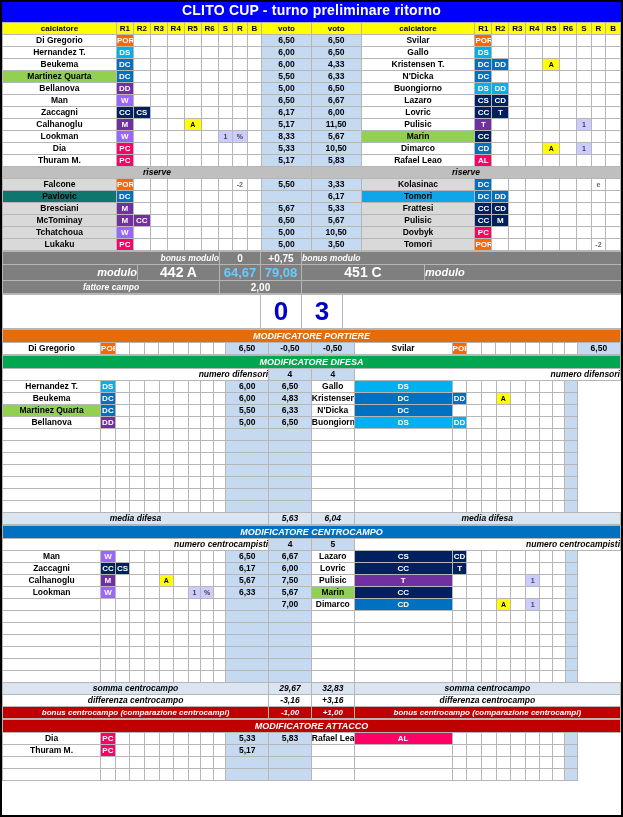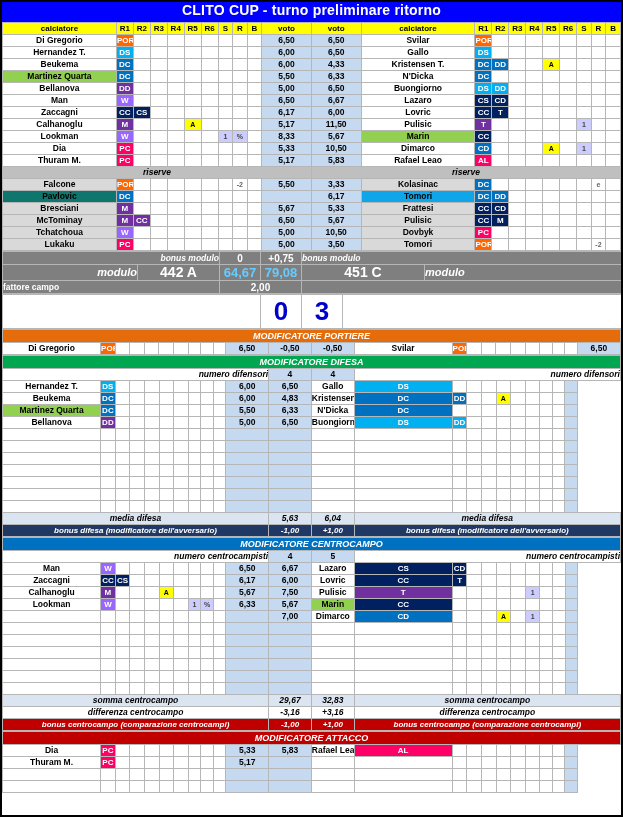--- a/index.html
+++ b/index.html
@@ -9,21 +9,21 @@
   td,th{padding:0;margin:0;font-size:8px;line-height:11px;border:1px solid #b6b6b6;overflow:hidden;white-space:nowrap;}
   .title{background:#0000ff;color:#ffffff;font-weight:bold;font-size:14px;text-align:center;height:20px;letter-spacing:.2px;}
   .teamhdr{background:#ffffff;color:#0000cc;font-weight:bold;font-size:13px;text-align:center;height:18px;border:1px solid #b6b6b6;}
   .colhdr{background:#ffff00;color:#000;font-weight:bold;font-size:8px;text-align:center;height:11px;}
   .name{text-align:center;font-weight:bold;font-size:8.5px;color:#000;}
   .role{font-weight:bold;font-size:8px;text-align:center;}
   .res{background:#bfbfbf;text-align:center;font-weight:bold;font-style:italic;font-size:8.5px;color:#000;}
   .bonusrow{background:#808080;color:#ffffff;font-weight:bold;font-style:italic;text-align:right;font-size:8.5px;}
   .modrow{background:#7f7f7f;color:#ffffff;font-weight:bold;font-style:italic;text-align:right;font-size:11px;}
   .modval{background:#7f7f7f;color:#ffffff;font-weight:bold;font-size:13px;text-align:center;}
-  .factor{background:#808080;color:#ffffff;font-weight:bold;text-align:left;font-size:8.5px;}
+  .factor{background:#808080;color:#ffffff;font-weight:bold;font-style:italic;text-align:center;font-size:8.5px;}
   .scorebar{height:34px;}
   .score{font-size:26px;font-weight:bold;color:#0000cc;text-align:center;background:#ffffff;}
   .sect-por{background:#e46c0a;color:#ffffff;font-weight:bold;font-style:italic;text-align:center;font-size:9px;height:12px;}
   .sect-dif{background:#00a650;color:#ffffff;font-weight:bold;font-style:italic;text-align:center;font-size:9px;height:12px;}
   .sect-cen{background:#0070c0;color:#ffffff;font-weight:bold;font-style:italic;text-align:center;font-size:9px;height:12px;}
   .sect-att{background:#c00000;color:#ffffff;font-weight:bold;font-style:italic;text-align:center;font-size:9px;height:12px;}
   .subhdr{font-weight:bold;font-style:italic;font-size:8.5px;text-align:right;background:#ffffff;}
   .bonusdif{background:#1f3864;color:#ffffff;font-weight:bold;font-style:italic;font-size:8px;text-align:center;}
   .mediarow{background:#dbe5f1;font-weight:bold;font-style:italic;font-size:8.5px;text-align:center;}
   .sommarow{background:#dbe5f1;font-weight:bold;font-style:italic;font-size:8.5px;text-align:center;}
@@ -932,26 +932,20 @@
           <td class="vcell" style="background:#c5d9f1"></td>
         </tr>
       </tbody>
     <tbody>
         <tr style="height:12px">
       <td class="mediarow" colspan="11">media difesa</td>
       <td class="mediarow">5,63</td>
       <td class="mediarow">6,04</td>
       <td class="mediarow" colspan="11">media difesa</td>
     </tr>
-    <tr style="height:11px">
-      <td class="bonusdif" colspan="11">bonus difesa (modificatore dell'avversario)</td>
-      <td class="bonusdif">-1,00</td>
-      <td class="bonusdif">+1,00</td>
-      <td class="bonusdif" colspan="11">bonus difesa (modificatore dell'avversario)</td>
-    </tr>
   </tbody>
     </table>
 
   <table>
     <colgroup>
       <col style="width:94px">
         <col style="width:14px">
         <col style="width:14px">
         <col style="width:14px">
         <col style="width:14px">

